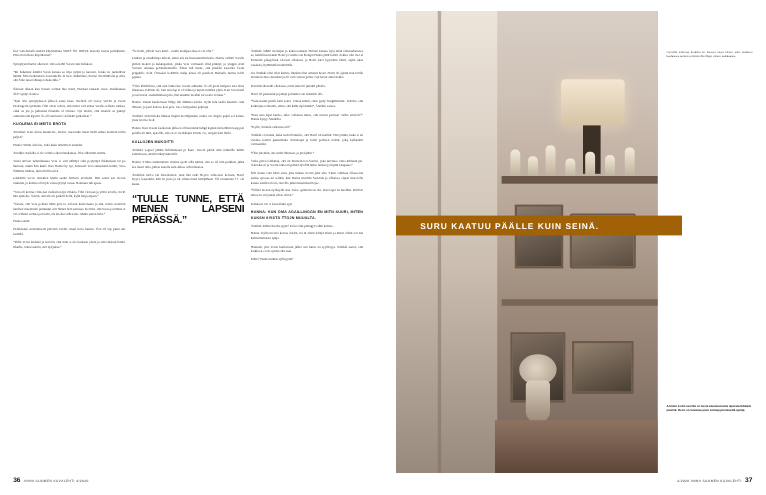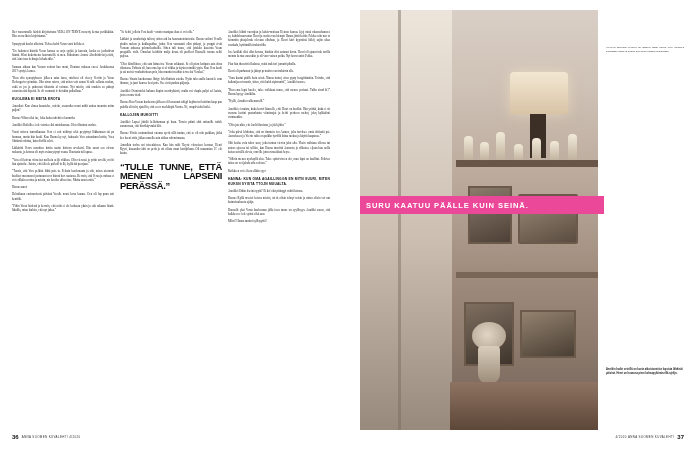--- a/index.html
+++ b/index.html
@@ -6,21 +6,21 @@
   body{
     width:696px;height:450px;
     background:#ffffff;
     font-family:"Liberation Serif", serif;
     overflow:hidden;
   }
   .spread{position:relative;width:696px;height:450px;background:#fff;}
 
   
   .left-page{position:absolute;left:0;top:0;width:348px;height:450px;background:#fff;}
-  .cols{position:absolute;left:12px;top:30px;width:324px;height:360px;
+  .cols{position:absolute;left:12px;top:44px;width:324px;height:360px;
         display:flex;gap:6px;}
   .col{width:102px;font-size:2.95px;line-height:1.42;color:#1a1a1a;text-align:justify;}
   .col p{margin:0 0 3.2px 0;}
   .sub{font-family:"Liberation Sans", sans-serif;font-weight:bold;font-size:3.3px;
        letter-spacing:.2px;color:#111;margin:4px 0 2.5px 0;text-transform:uppercase;}
   .pull{
     margin-top:6px;
     font-family:"Liberation Sans", sans-serif;
     font-weight:bold;
     font-size:9.4px;
@@ -58,21 +58,21 @@
        background:linear-gradient(180deg,#f2ead9,#bdae99);}
   .table{position:absolute;left:90px;top:372px;width:148px;height:48px;
          background:linear-gradient(180deg,#8e7362,#5d4738);}
   .vase{position:absolute;left:118px;top:336px;width:22px;height:38px;border-radius:4px 4px 10px 10px;
         background:linear-gradient(180deg,#d9cdbc,#9b8b78);}
   .flower{position:absolute;left:112px;top:312px;width:34px;height:28px;border-radius:50%;
           background:radial-gradient(circle at 45% 45%,#e7dccb,#b0a08c);opacity:.95;}
 
   .overlay-bar{
     position:absolute;left:12px;top:196px;width:238px;height:18px;
-    background:#ec4899;display:flex;align-items:center;padding-left:6px;
+    background:#a16207;display:flex;align-items:center;padding-left:22px;
   }
   .overlay-bar span{
     font-family:"Liberation Sans", sans-serif;font-weight:bold;
     font-size:7.6px;letter-spacing:.9px;color:#fff;
   }
 
   .rcol{position:absolute;left:258px;top:46px;width:78px;
         font-size:2.6px;line-height:1.42;color:#1a1a1a;text-align:justify;}
   .rcol p{margin:0 0 3px 0;}
   .caption{position:absolute;left:258px;top:368px;width:78px;

